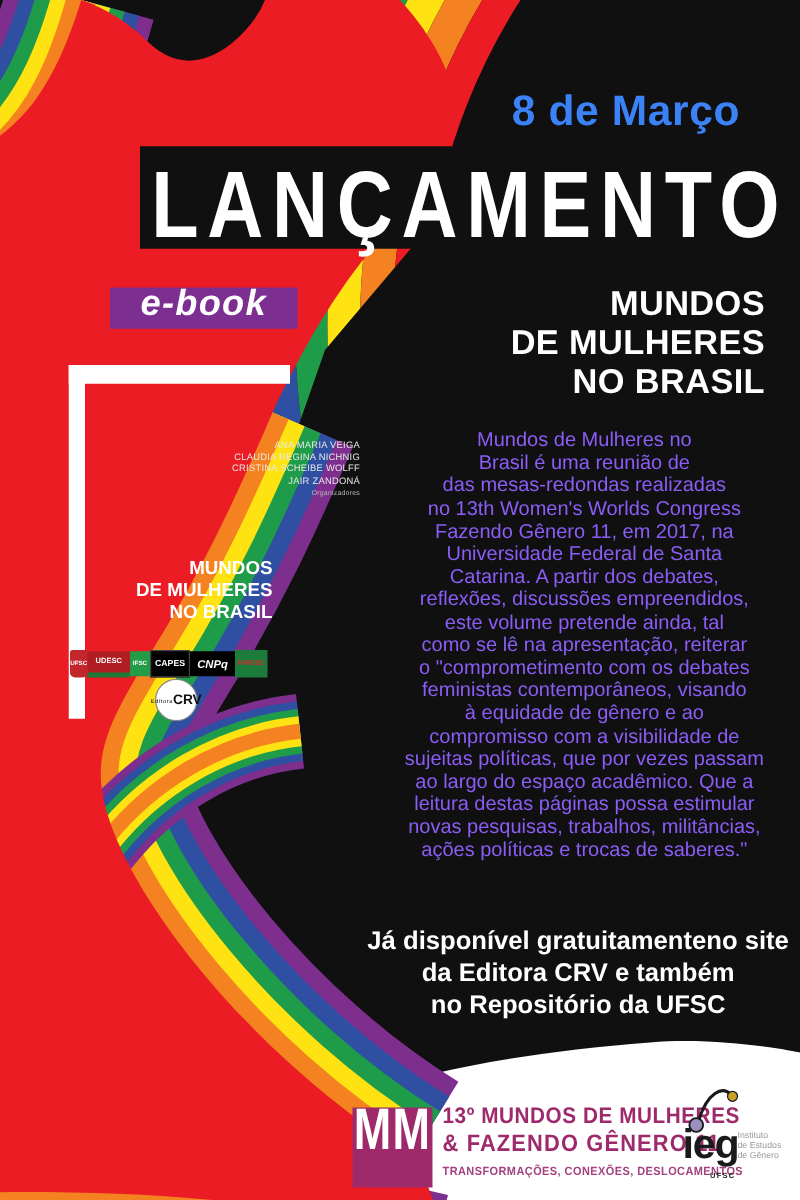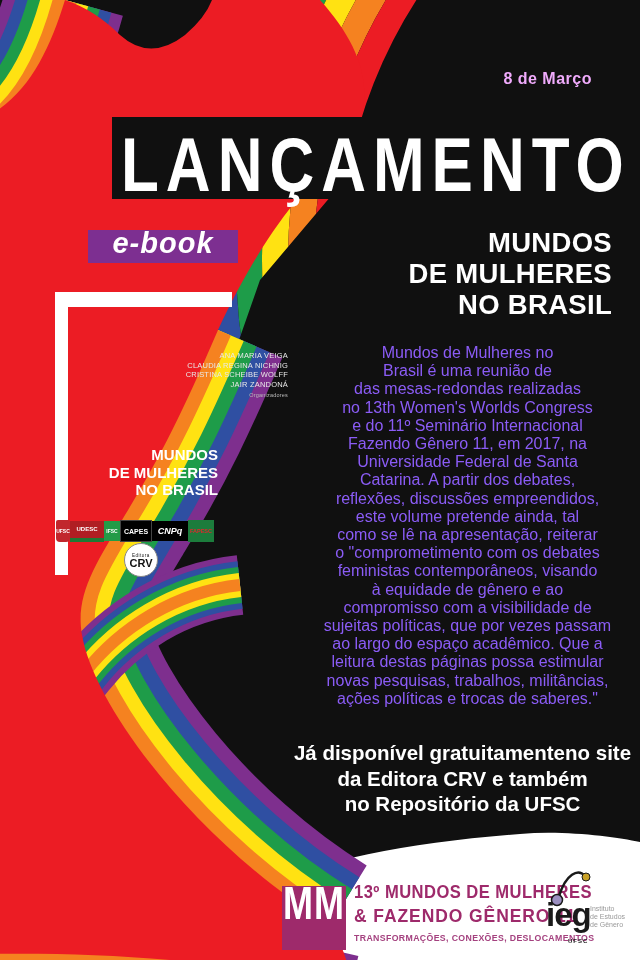--- a/index.html
+++ b/index.html
@@ -4,22 +4,22 @@
 <style>
   html,body{margin:0;padding:0;background:#222;}
   #poster{
     position:relative;width:640px;height:960px;overflow:hidden;
     background:#101010;font-family:"Liberation Sans",sans-serif;
     -webkit-font-smoothing:antialiased;
   }
   #art{position:absolute;left:0;top:0;width:640px;height:960px;}
   .abs{position:absolute;}
   
-  .date{left:380px;top:70px;width:212px;text-align:right;color:#f0abfc;
-        font-size:16px;font-weight:bold;letter-spacing:.5px;}
+  .date{left:380px;top:70px;width:212px;text-align:right;color:#3b82f6;
+        font-size:34px;font-weight:bold;letter-spacing:.5px;}
   .title-band{left:112px;top:117px;width:528px;height:82px;background:#101010;}
   .title{left:121px;top:121px;color:#fff;font-size:62px;font-weight:bold;
          letter-spacing:7px;transform:scaleY(1.22);transform-origin:top left;white-space:nowrap;}
   .ebook-box{left:88px;top:230px;width:150px;height:33px;background:#7D2F91;
              display:flex;align-items:center;justify-content:center;font-style:italic;}
   .ebook-box span{color:#fff;font-weight:bold;font-size:29px;letter-spacing:1px;
                   position:relative;top:-3px;}
   
   .heading{left:312px;top:227px;width:300px;text-align:right;color:#fff;
            font-size:27.5px;font-weight:bold;line-height:31px;letter-spacing:.3px;}
@@ -39,21 +39,21 @@
              align-items:center;gap:0;}
   .mini{height:20px;display:flex;align-items:center;justify-content:center;
         font-weight:bold;color:#fff;text-align:center;}
   .lg-ufsc{width:14px;height:22px;background:#C1272D;font-size:5px;border-radius:2px 2px 4px 4px;}
   .lg-udesc{width:34px;height:17px;background:#B01E23;font-size:6px;border-bottom:4px solid #1E7A34;}
   .lg-ifsc{width:16px;height:20px;background:#239B47;font-size:5px;}
   .lg-capes{width:30px;height:20px;background:#000;font-size:7px;border:1px solid #444;}
   .lg-cnpq{width:36px;height:20px;background:#000;font-size:9px;font-style:italic;}
   .lg-fapesc{width:26px;height:22px;background:#1C7C3C;color:#E0282E;font-size:5.5px;}
   .crv{left:124px;top:543px;width:34px;height:34px;background:#fff;border-radius:50%;
-       display:flex;flex-direction:column;align-items:center;justify-content:center;
+       display:flex;flex-direction:row;align-items:center;justify-content:center;
        color:#111;border:1px solid #888;box-sizing:border-box;}
   .crv .e{font-size:4.5px;letter-spacing:.5px;}
   .crv .c{font-size:11px;font-weight:bold;line-height:10px;}
   
   .mm-box{left:282px;top:886px;width:64px;height:64px;background:#9E2A6B;
           display:flex;justify-content:center;}
   .mm-box span{color:#fff;font-weight:bold;font-size:36px;letter-spacing:1px;
                transform:scaleY(1.3);}
   .event{left:354px;top:882px;transform:scaleX(.92);transform-origin:top left;
          color:#9E2A6B;white-space:nowrap;}
@@ -146,21 +146,20 @@
     <div>MUNDOS</div>
     <div>DE MULHERES</div>
     <div>NO BRASIL</div>
   </div>
 
   <div class="abs bodytext">
     <div>Mundos de Mulheres no</div>
     <div>Brasil é uma reunião de</div>
     <div>das mesas-redondas realizadas</div>
     <div>no 13th Women's Worlds Congress</div>
-    <div>e do 11º Seminário Internacional</div>
     <div>Fazendo Gênero 11, em 2017, na</div>
     <div>Universidade Federal de Santa</div>
     <div>Catarina. A partir dos debates,</div>
     <div>reflexões, discussões empreendidos,</div>
     <div>este volume pretende ainda, tal</div>
     <div>como se lê na apresentação, reiterar</div>
     <div>o "comprometimento com os debates</div>
     <div>feministas contemporâneos, visando</div>
     <div>à equidade de gênero e ao</div>
     <div>compromisso com a visibilidade de</div>

